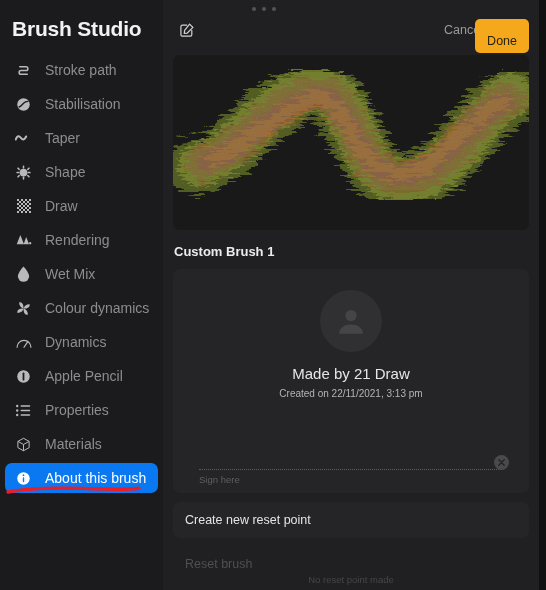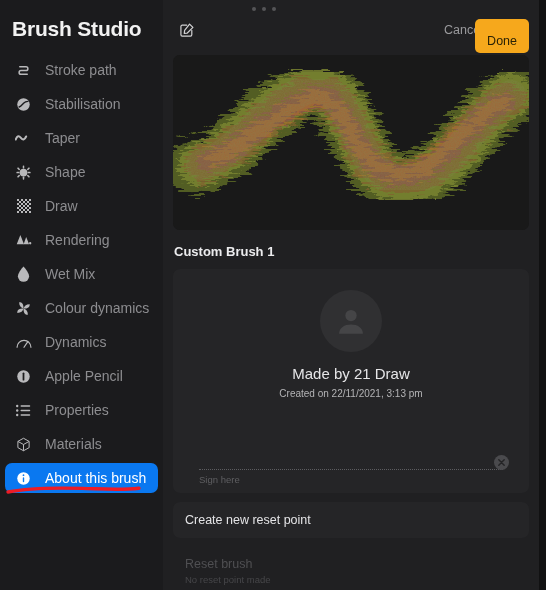--- a/index.html
+++ b/index.html
@@ -221,21 +221,21 @@
     position: relative;
     margin: 9px 10px 0 10px;
     border-radius: 7px;
     background: #252527;
     padding: 11px 12px;
     box-sizing: border-box;
   }
   .row.plain { background: transparent; padding-top: 10px; }
   .row-title { font-size: 12.5px; color: #e4e4e6; }
   .row.plain .row-title { color: #4f4f52; }
-  .row-sub { font-size: 9.5px; color: #464649; margin-top: 3px; }
+  .row-sub { font-size: 9.5px; color: #464649; margin-top: 3px; text-align: center; }
 </style>
 </head>
 <body>
 
 <div class="app">
 
   <div class="sidebar">
     <div class="sidebar-title">Brush Studio</div>
 
     <div class="nav-list">

